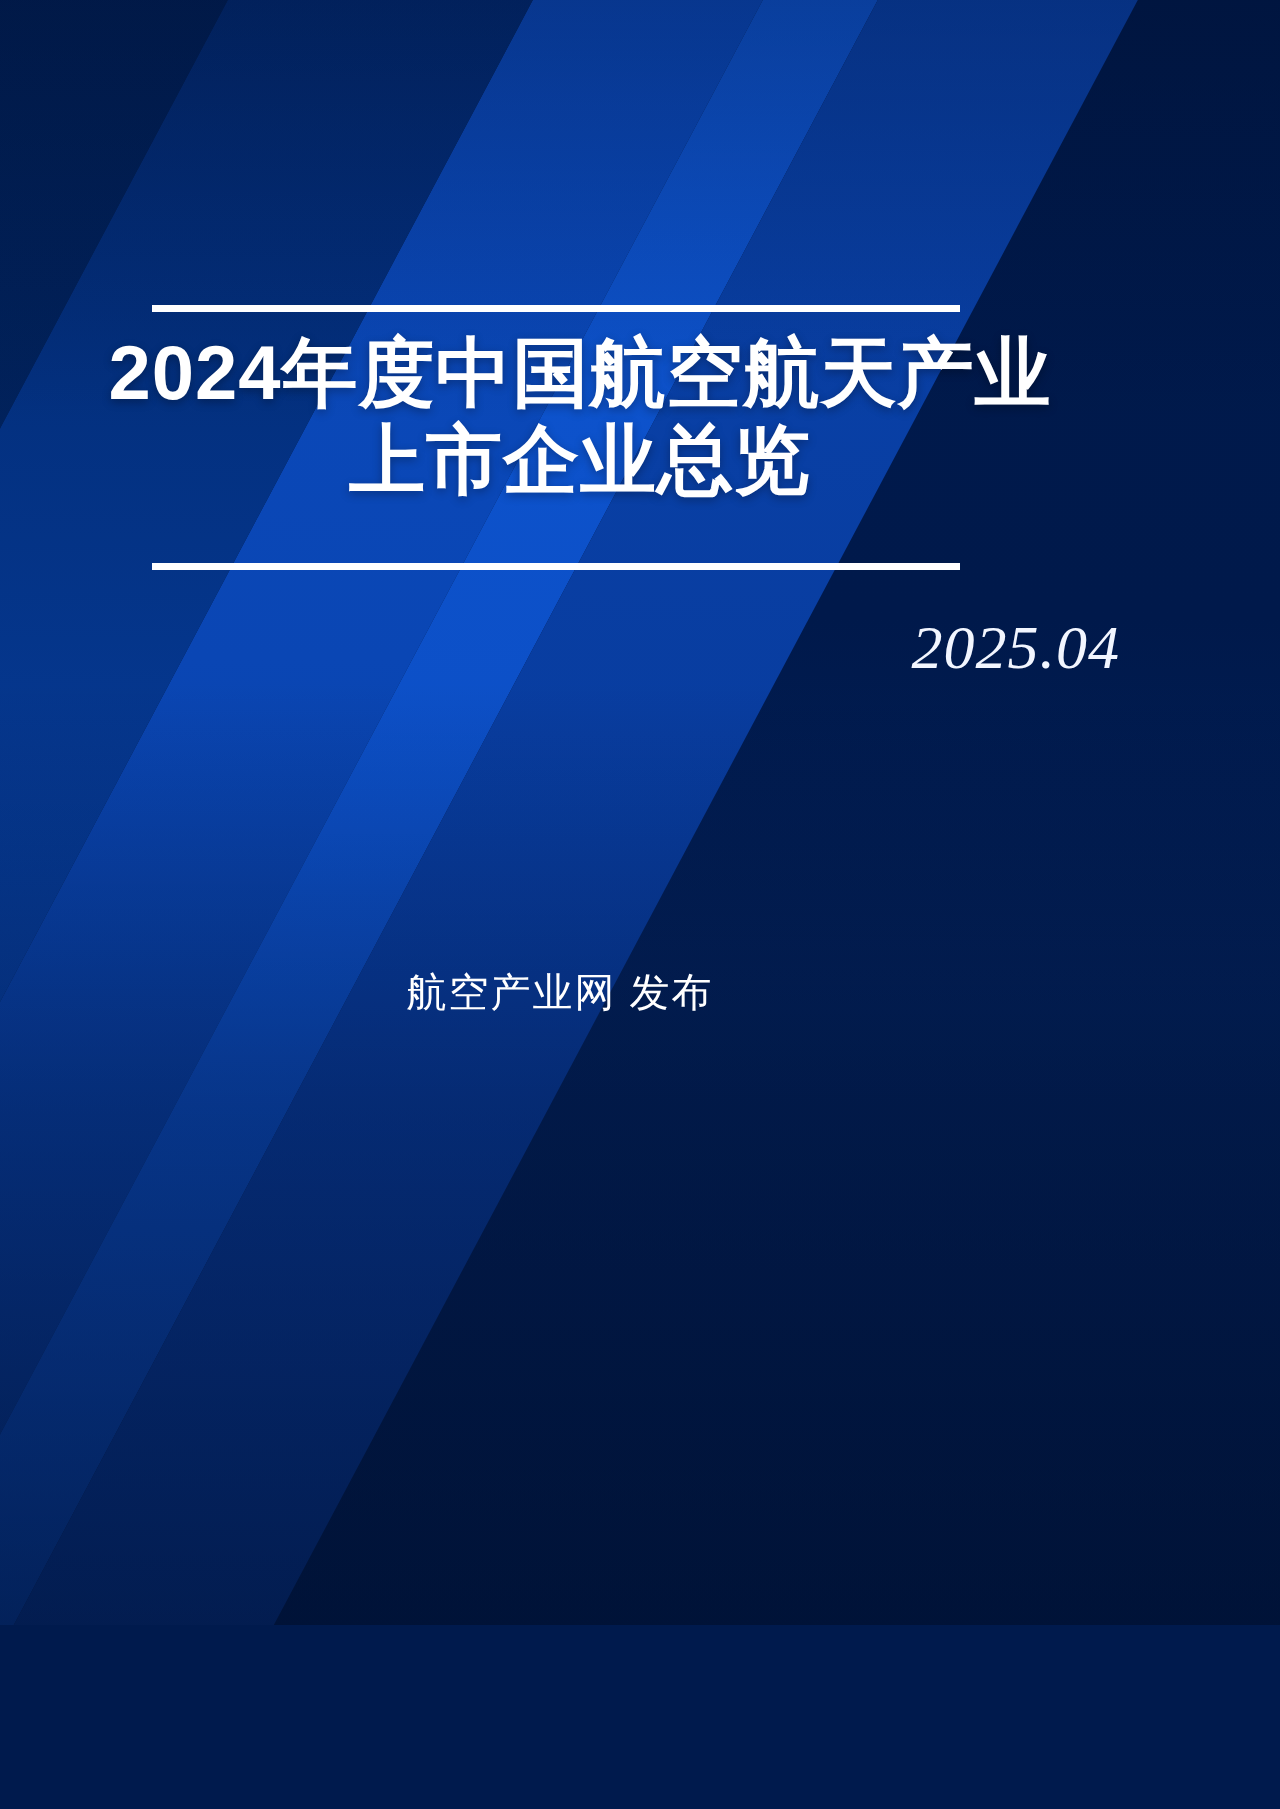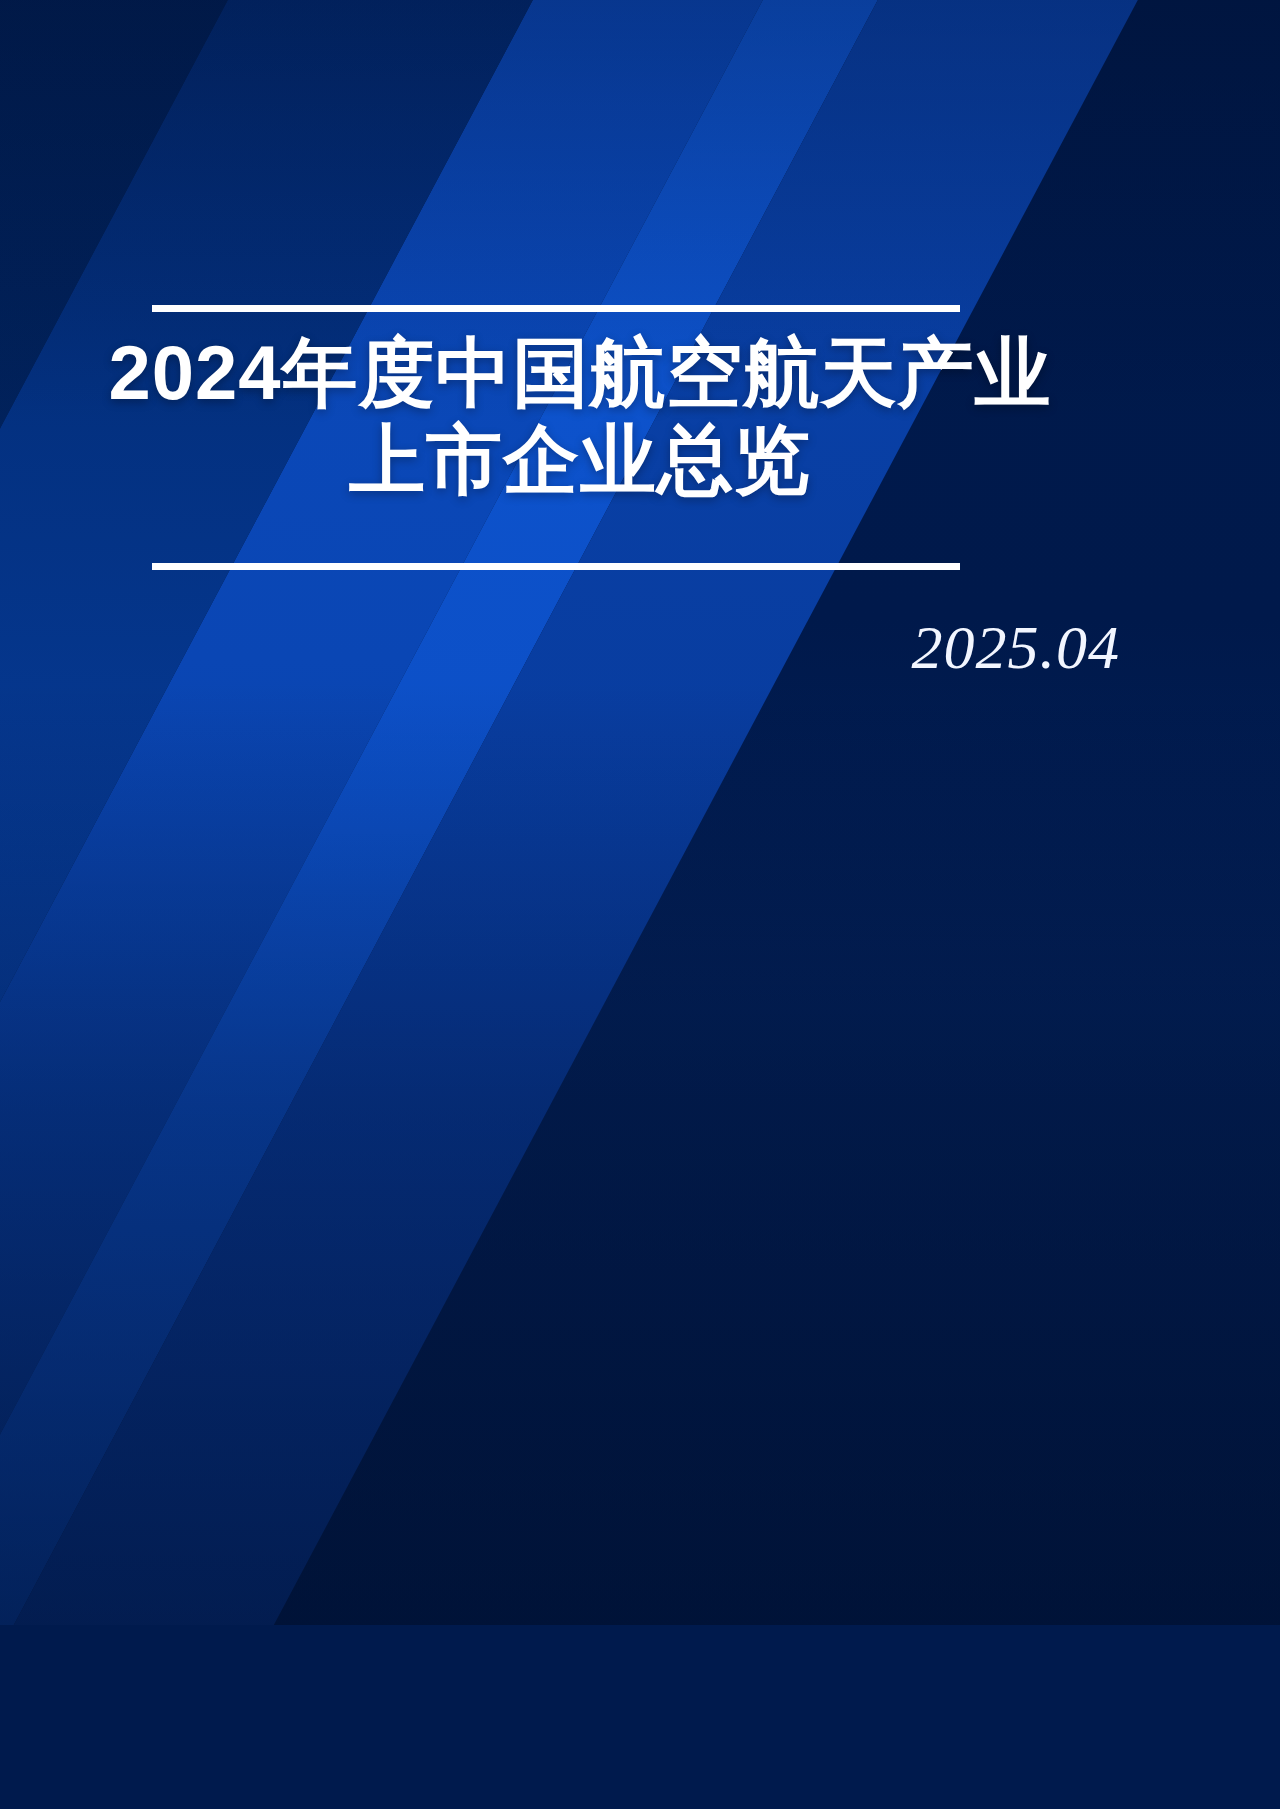--- a/index.html
+++ b/index.html
@@ -118,15 +118,16 @@
   <div class="content">
 
     <div class="rule rule-top"></div>
 
     <div class="title">2024年度中国航空航天产业上市企业总览</div>
 
     <div class="rule rule-bottom"></div>
 
     <div class="date">2025.04</div>
 
+    <div class="publisher">航空产业网 发布</div>
 
   </div>
 </div>
 
 </body></html>

